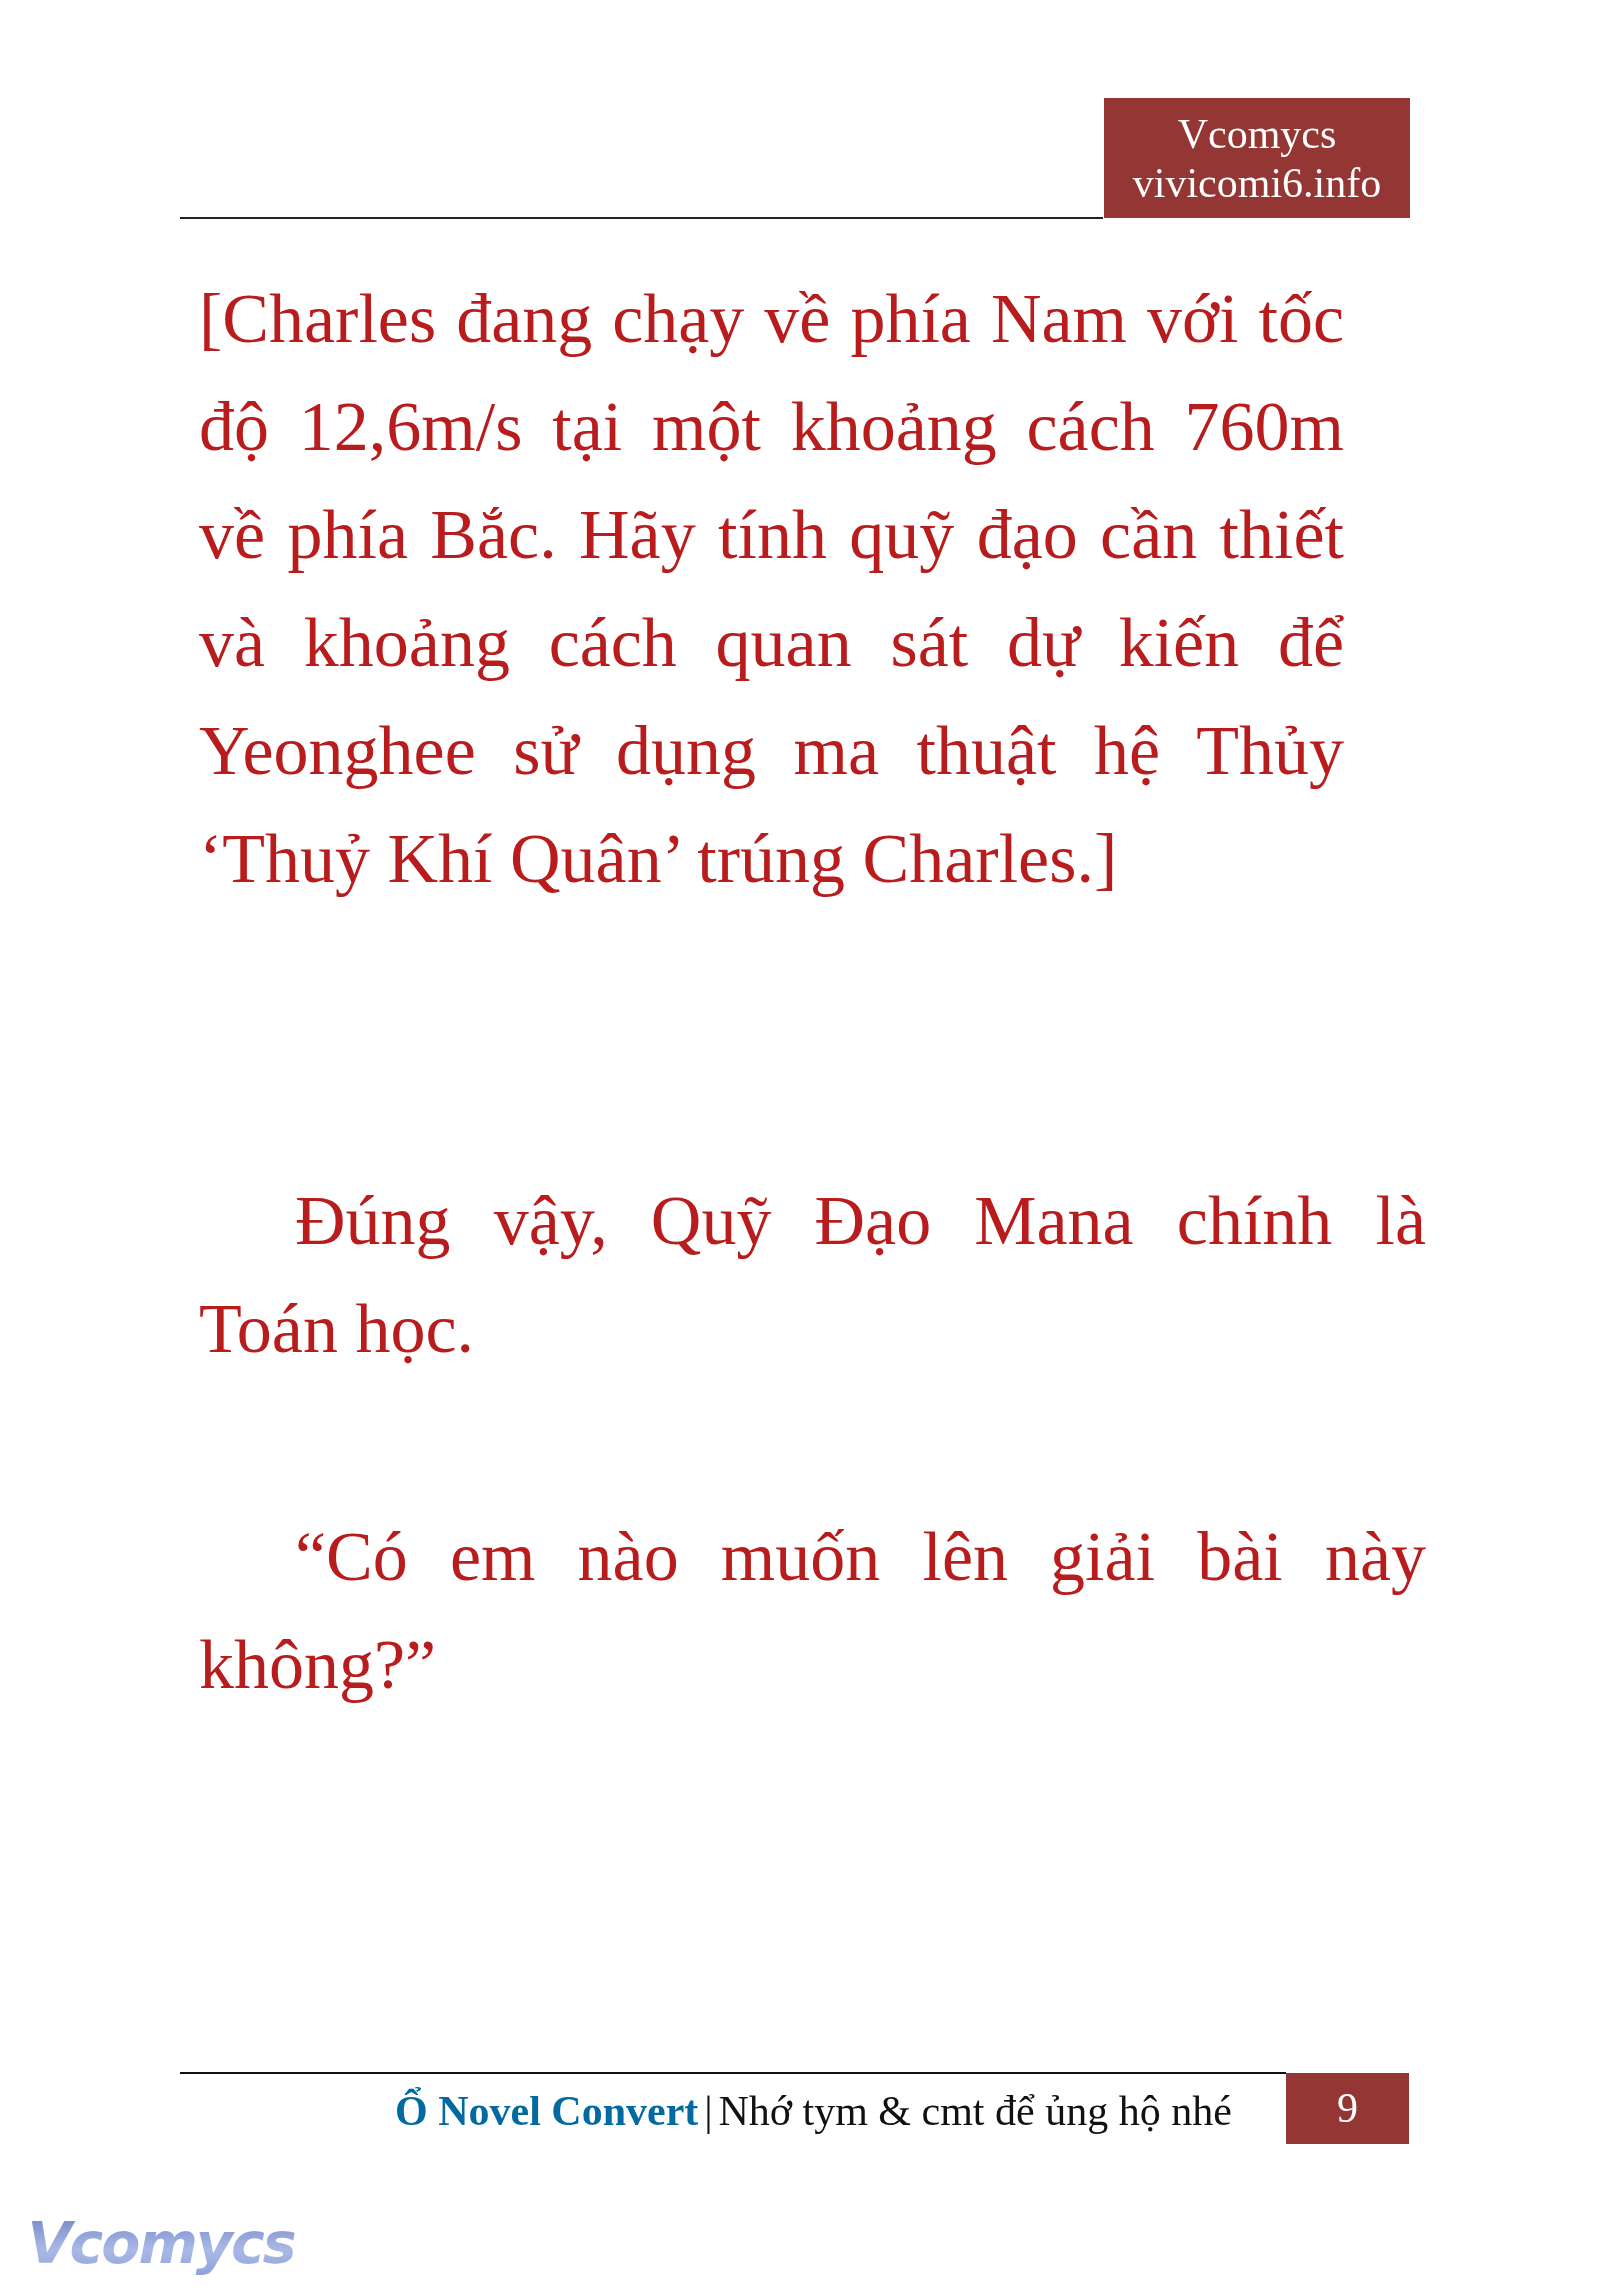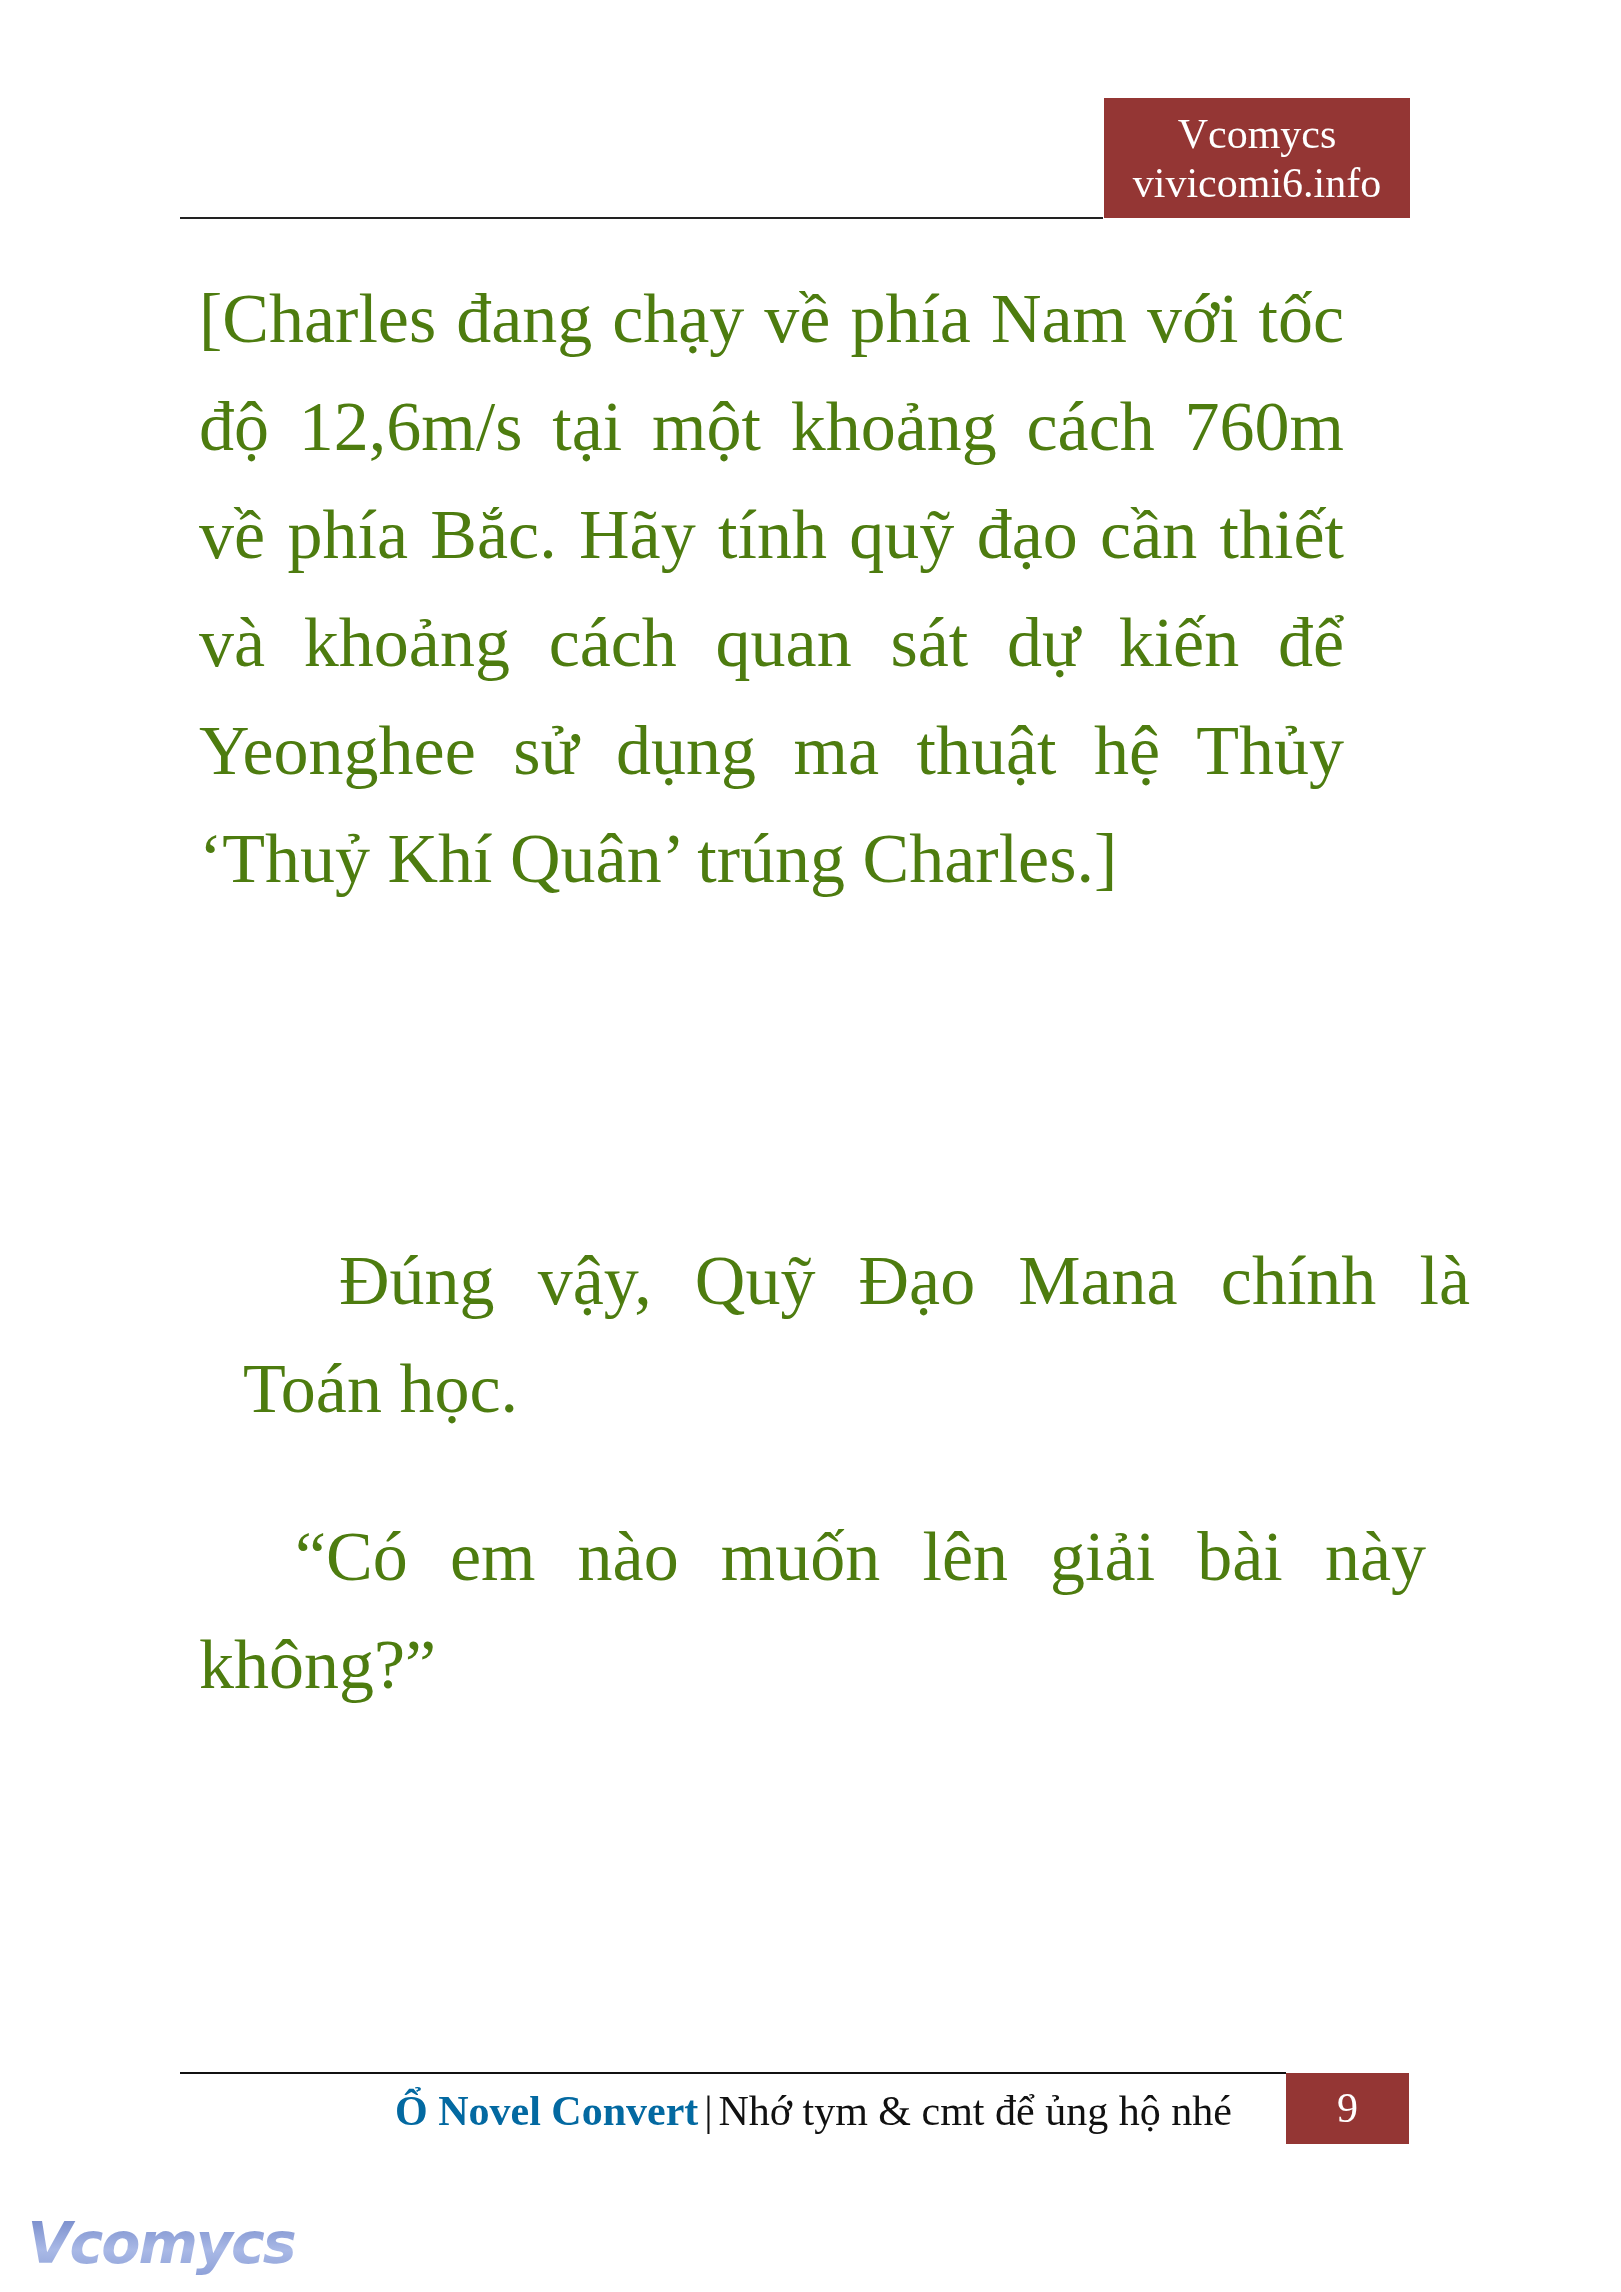--- a/index.html
+++ b/index.html
@@ -58,24 +58,24 @@
 
   
   .para {
     position: absolute;
     left: 199px;
     font-size: 70px;
     line-height: 108px;
     text-align: justify;
     text-align-last: left;
     margin: 0;
-    color: #4d7c0f;
+    color: #b91c1c;
   }
   .para-1 { top: 265px; width: 1145px; }
-  .para-2 { top: 1227px; width: 1227px; text-indent: 96px; margin-left: 44px; }
+  .para-2 { top: 1167px; width: 1227px; text-indent: 96px; }
   .para-3 { top: 1503px; width: 1227px; text-indent: 96px; }
 
   
   .footer-rule {
     position: absolute;
     left: 180px;
     top: 2072px;
     width: 1106px;
     height: 2px;
     background: #111;

